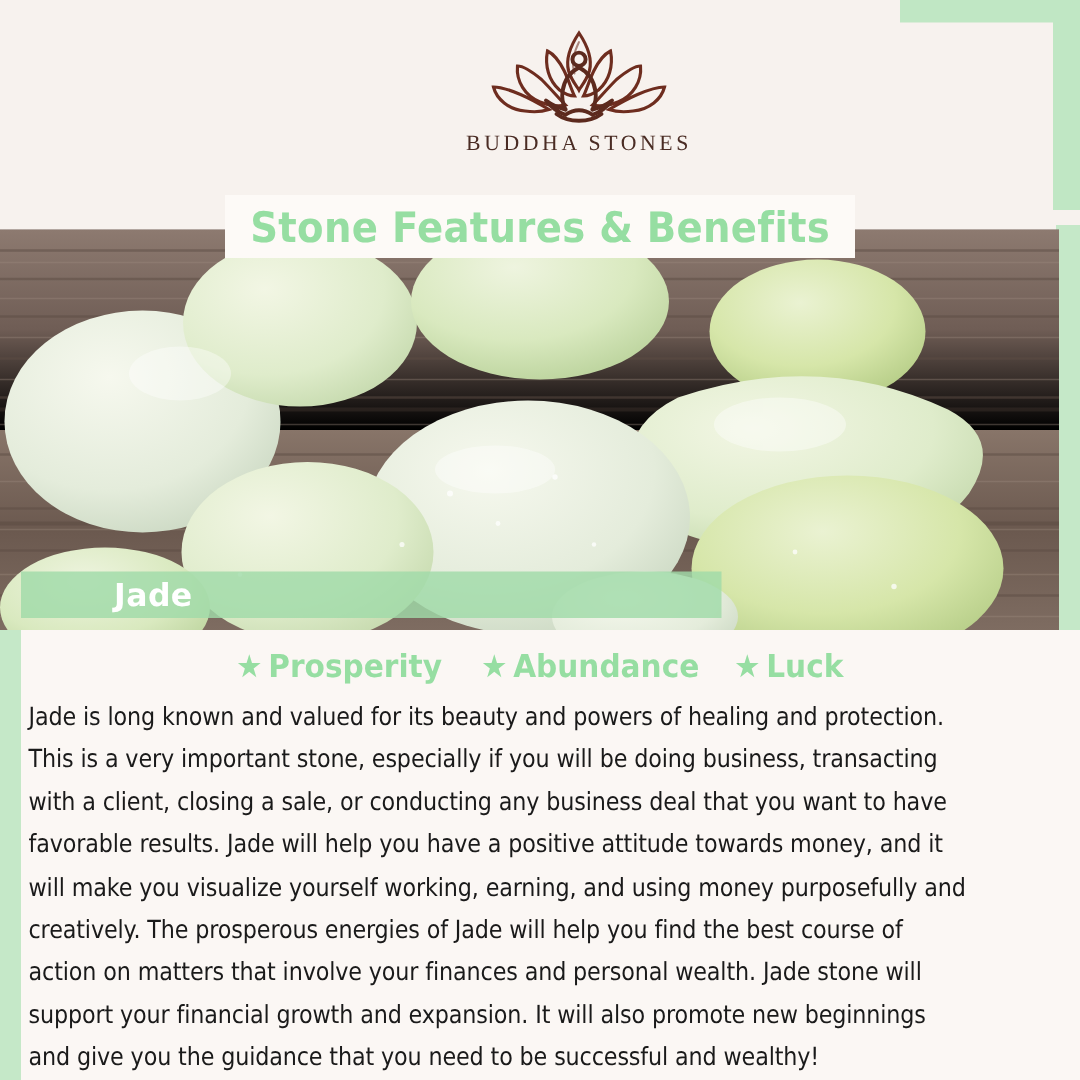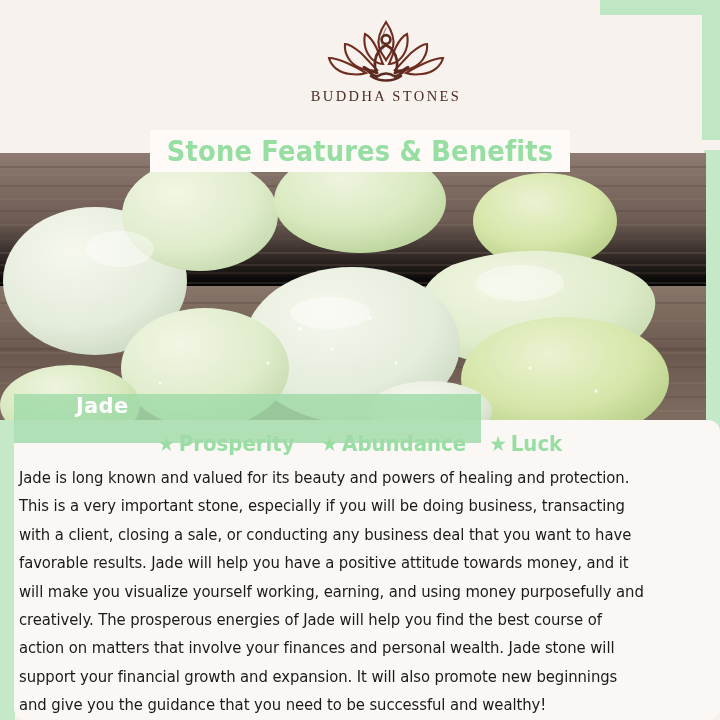--- a/index.html
+++ b/index.html
@@ -119,46 +119,46 @@
     width: 706px;
     height: 267px;
     z-index: 2;
     overflow: hidden;
     background: #7c6a62;
   }
   .photo svg { display: block; }
   .jade-bar {
     position: absolute;
     left: 14px;
-    top: 394px;
+    top: 381px;
     width: 467px;
-    height: 49px;
+    height: 31px;
     background: rgba(160, 219, 168, 0.82);
     z-index: 4;
     display: flex;
+    align-items: center;
   }
   .jade-label {
     margin-left: 62px;
     font-family: "DejaVu Sans", sans-serif;
     font-weight: bold;
     font-size: 21px;
     color: #ffffff;
     letter-spacing: 0.3px;
   }
 
   
   .content {
     position: absolute;
     left: 14px;
     top: 420px;
     width: 706px;
     height: 300px;
     background: #fbf7f4;
     z-index: 3;
-    border-radius: 12px;
   }
   .keywords {
     position: absolute;
     left: 0;
     top: 12px;
     width: 690px;
     text-align: center;
     white-space: nowrap;
   }
   .kw {

